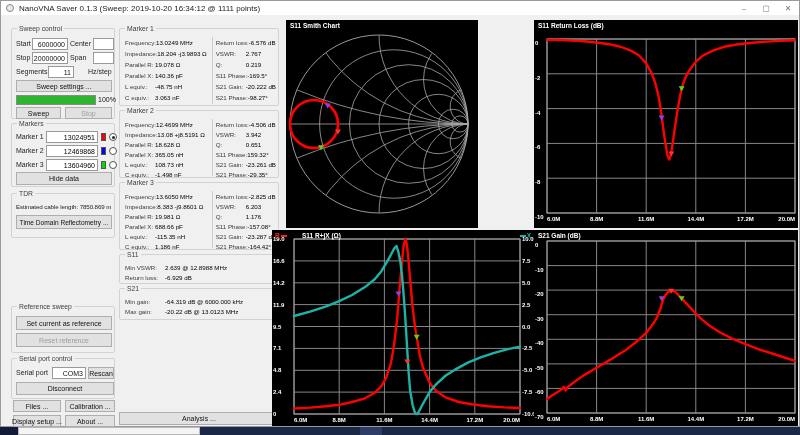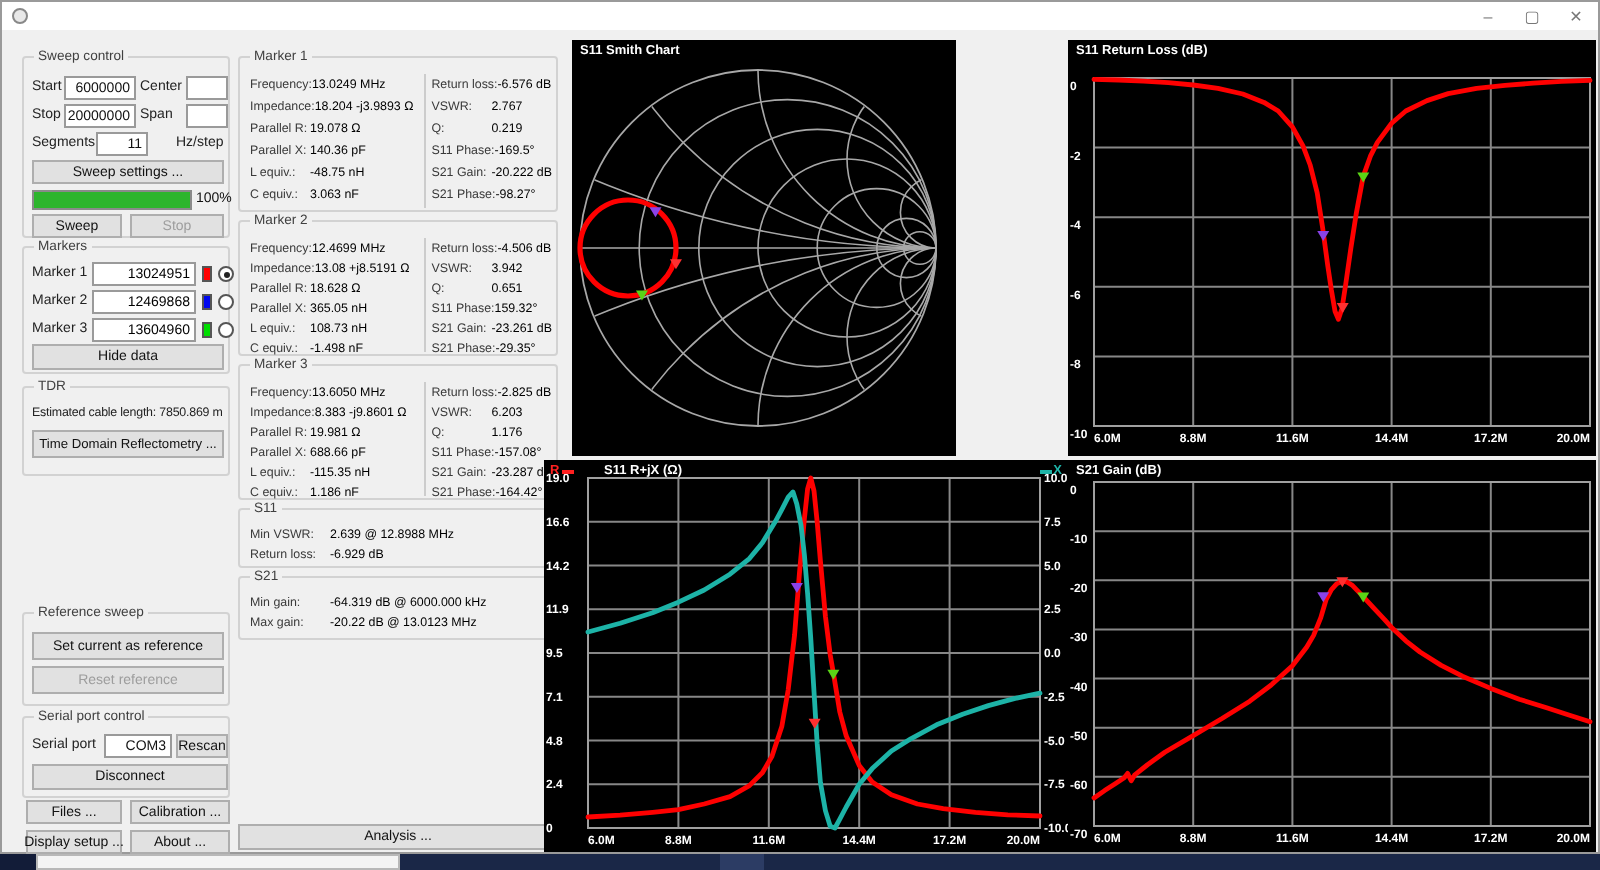--- a/index.html
+++ b/index.html
@@ -52,20 +52,21 @@
   .tb-app { left:360px; width:22px; background:#2c3c64; }
 </style>
 </head>
 <body>
 
 <div class="screen">
   <div class="app">
 
     <div class="titlebar">
       <div class="app-icon"></div>
+      <div class="title-text">NanoVNA Saver 0.1.3 (Sweep: 2019-10-20 16:34:12 @ 1111 points)</div>
       <div class="win-controls">
         <div class="win-btn">–</div>
         <div class="win-btn">▢</div>
         <div class="win-btn">✕</div>
       </div>
     </div>
 
     <div class="group" style="left:10px;top:27px;width:104px;height:91px">
       <div class="group-label">Sweep control</div>
       <div class="lbl" style="left:4px;top:11px">Start</div>

